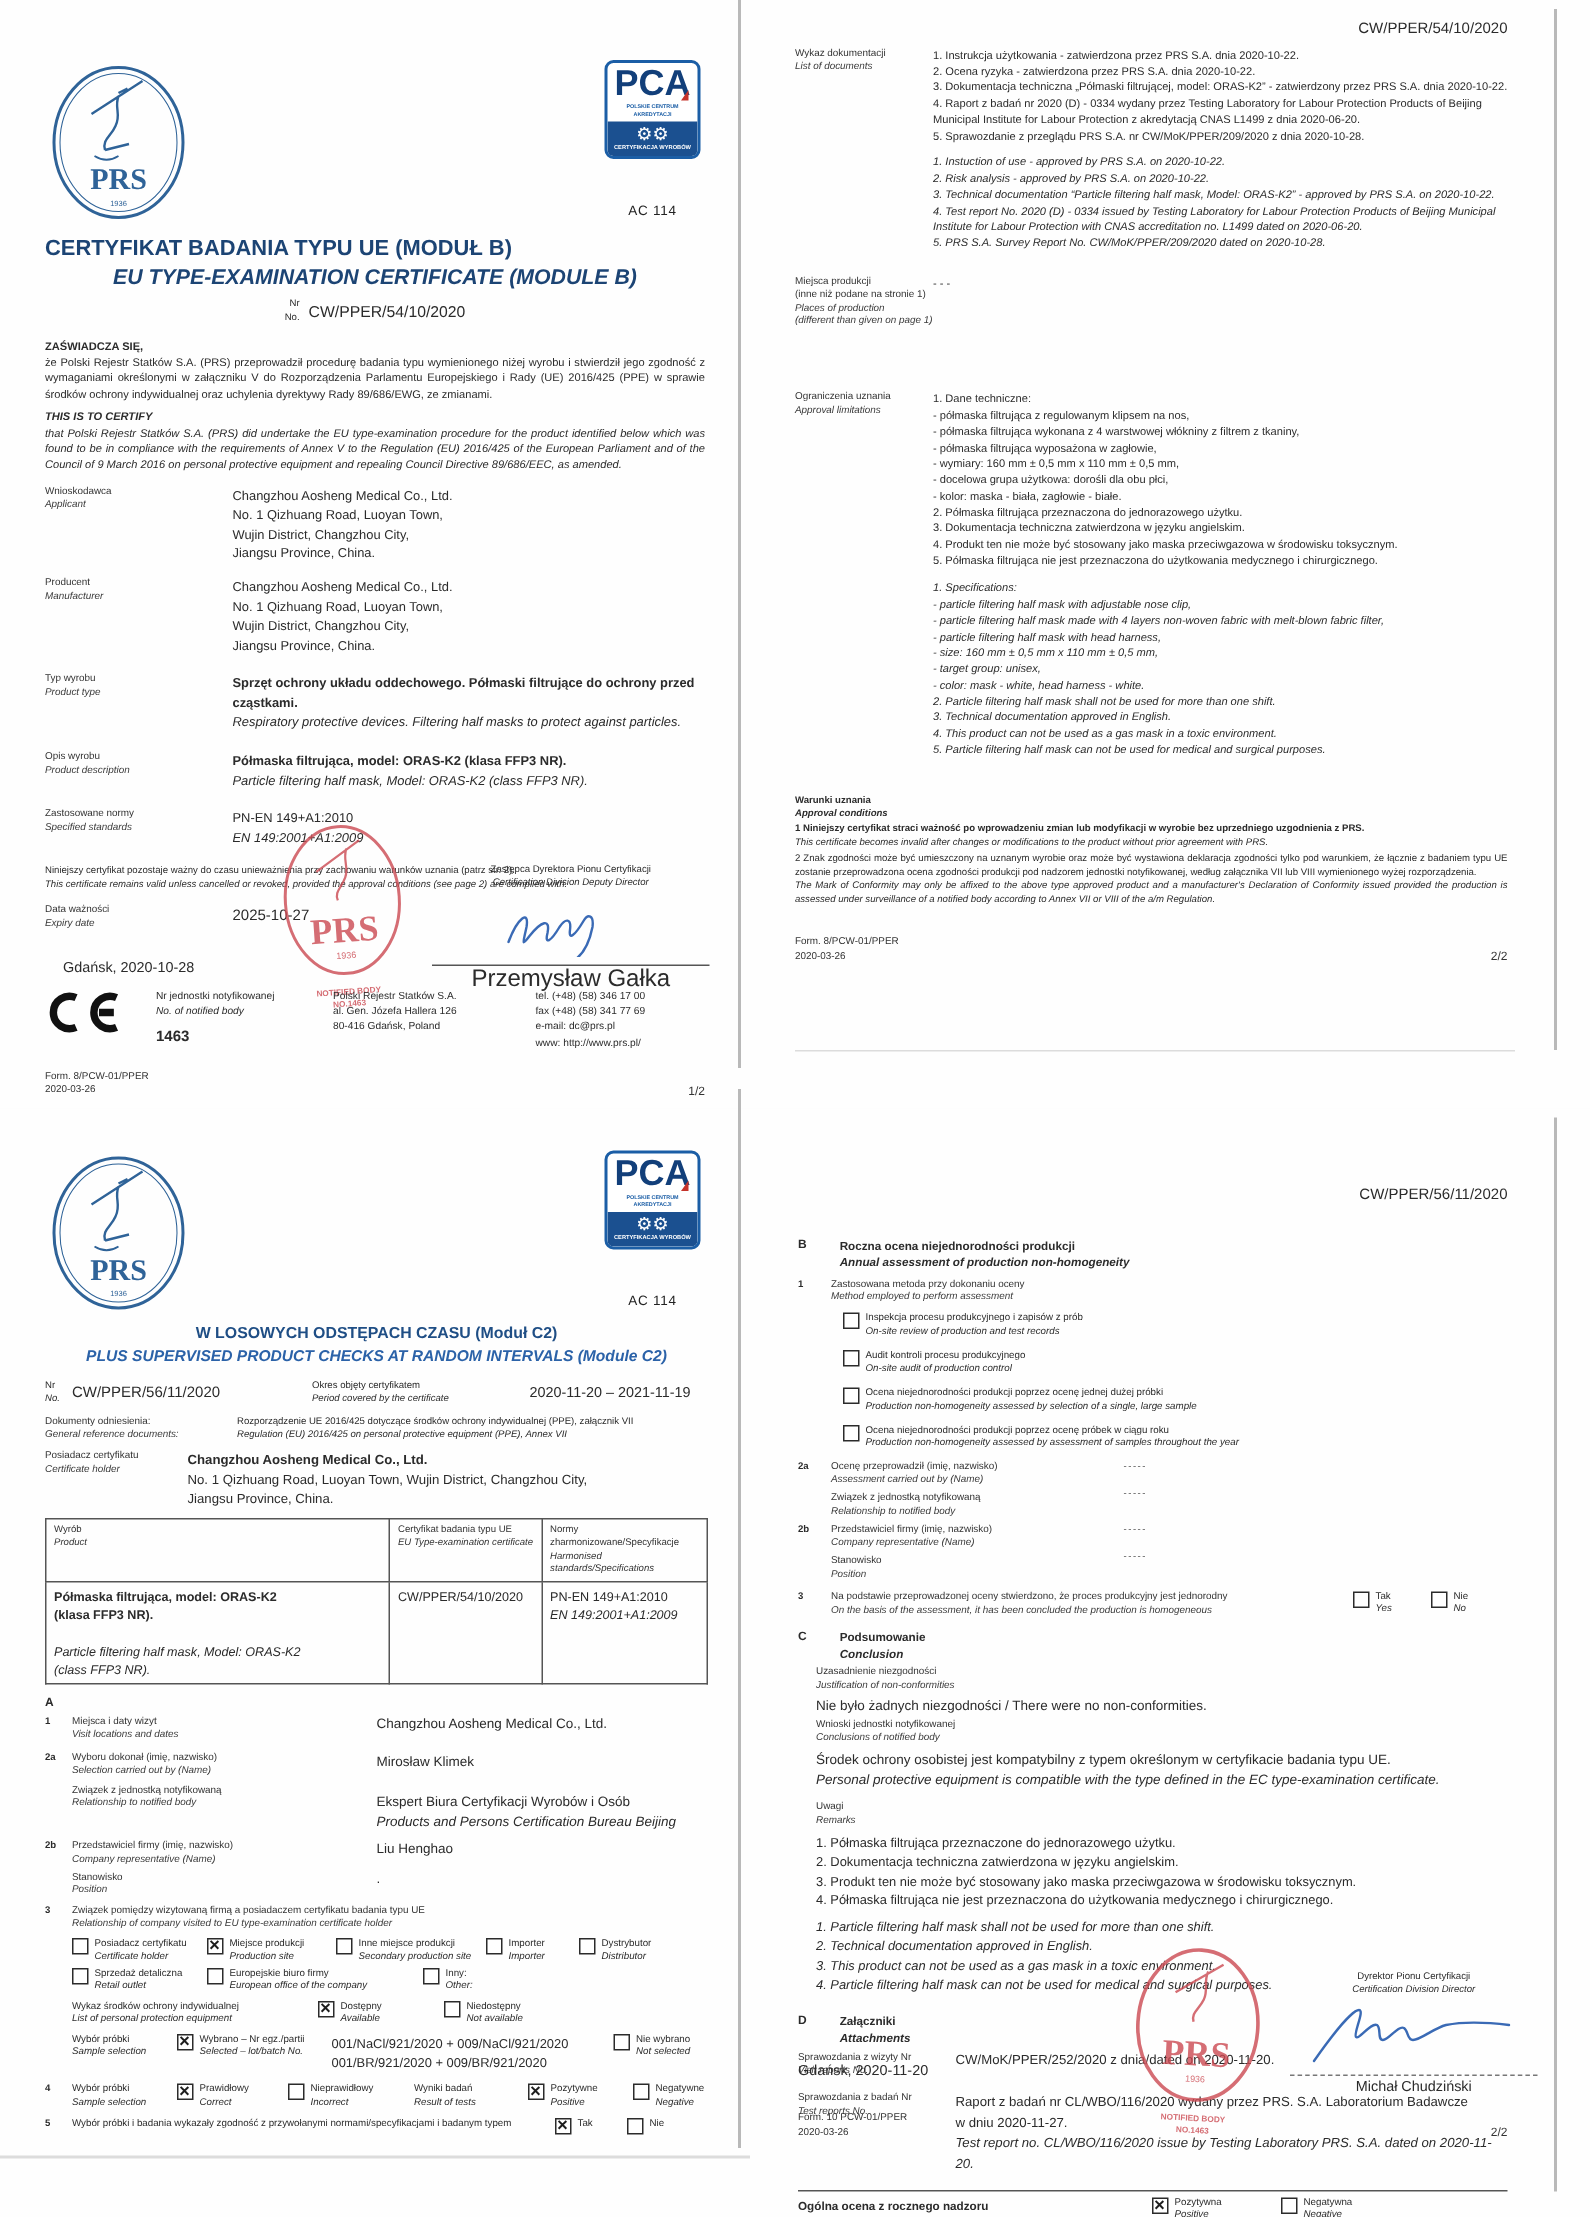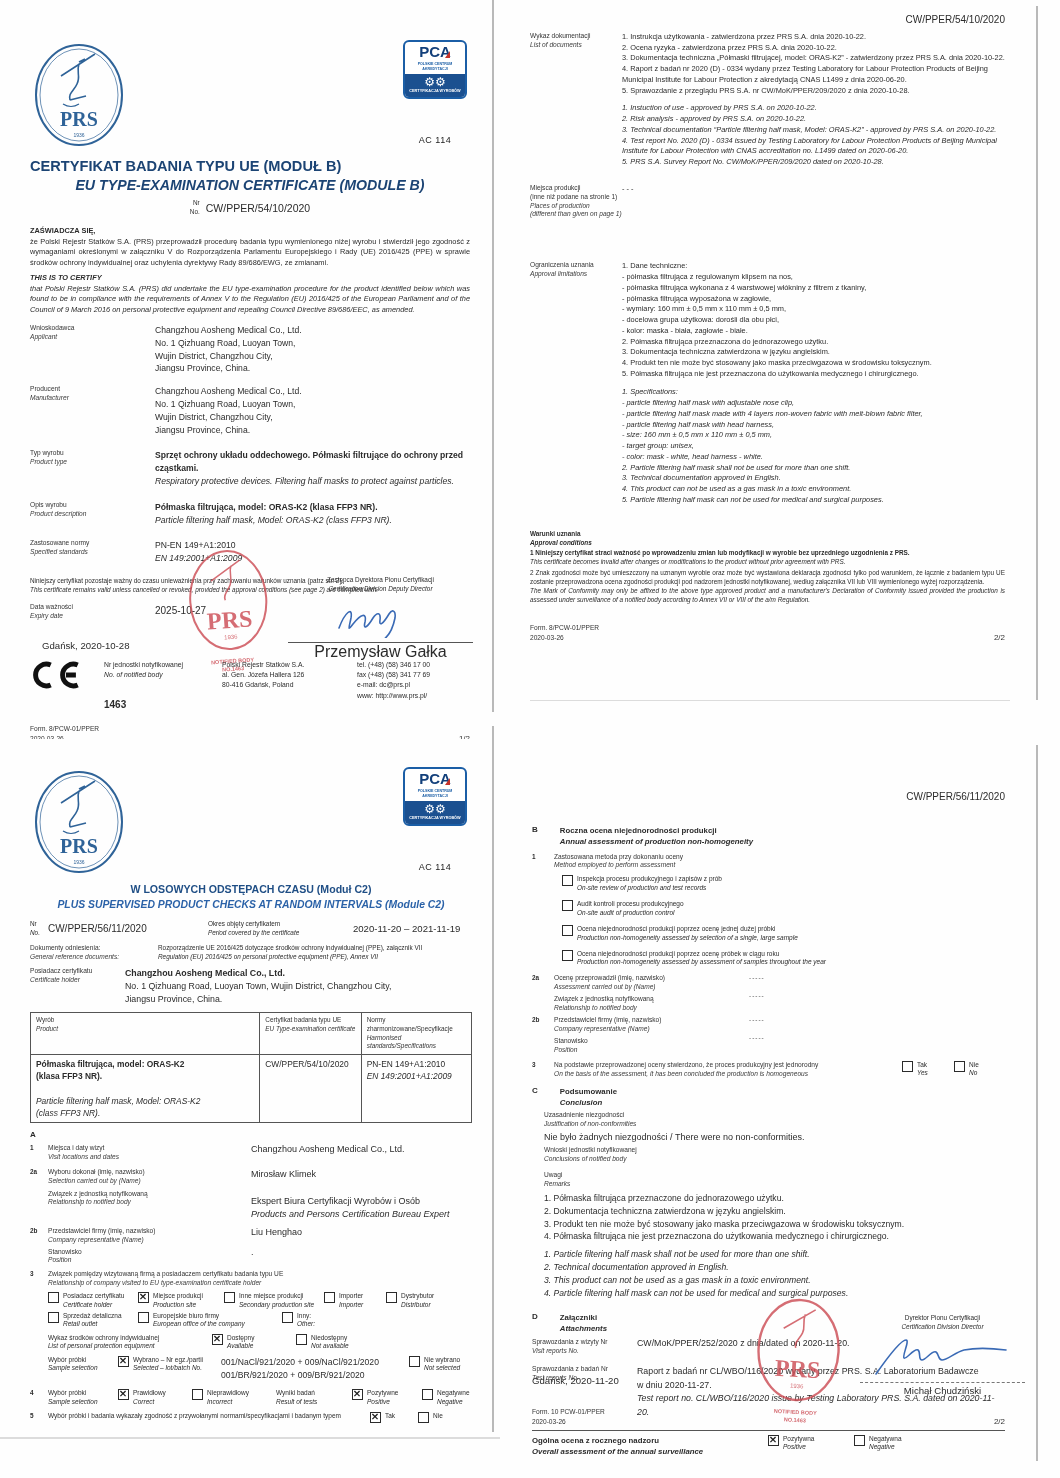--- a/index.html
+++ b/index.html
@@ -14,21 +14,21 @@
   .hline{position:absolute;background:#dcdcdc;}
   .pre{white-space:pre-line;}
   i,.en{font-style:italic;}
   
   .prs-logo{position:absolute;}
   .prs-word{font:bold 20px "Liberation Serif",serif;fill:#2f6398;text-anchor:middle;}
   .prs-year{font:5px "Liberation Sans",sans-serif;fill:#2f6398;text-anchor:middle;}
   
   .pca{position:absolute;width:60px;border:2px solid #1b5ea6;border-radius:6px;background:#fff;
        text-align:center;overflow:hidden;}
-  .pca-word{font-weight:bold;font-size:15px;color:#123f7a;letter-spacing:0;line-height:1;position:relative;display:inline-block;margin-top:2px;}
+  .pca-word{font-weight:bold;font-size:24px;color:#123f7a;letter-spacing:0;line-height:1;position:relative;display:inline-block;margin-top:2px;}
   .pca-a{position:relative;}
   .pca-a::after{content:"";position:absolute;right:1px;bottom:2px;width:0;height:0;
        border-left:5px solid transparent;border-bottom:7px solid #c5332b;}
   .pca-small{font-size:3.6px;color:#1b5ea6;font-weight:bold;line-height:1.3;margin:1px 0 3px;}
   .pca-bottom{background:#1b5090;color:#fff;padding:2px 0 3px;}
   .gears{font-size:12px;line-height:1;color:#fff;}
   .pca-cert{font-size:3.8px;font-weight:bold;line-height:1.3;margin-top:1px;}
   .ac{font-size:9px;color:#222;text-align:center;margin-top:3px;letter-spacing:.5px;}
   
   .t-pl{color:#1c4474;font-weight:bold;text-align:left;}
@@ -186,21 +186,21 @@
 
     <div style="position:absolute;left:30px;top:660px;width:440px;">
       <div class="footer-cols">
         <svg class="ce" width="54" height="30" viewBox="0 0 60 30" style="flex:none;margin-right:20px;">
           <path d="M23 4 A 12 12 0 1 0 23 26"></path>
           <path d="M53 4 A 12 12 0 1 0 53 26 M40 15 h 11"></path>
         </svg>
         <div style="width:118px;">
           <span>Nr jednostki notyfikowanej</span><br>
           <span class="en">No. of notified body</span>
-          <div class="b" style="font-size:10px;margin-top:17px;">1463</div>
+          <div class="b" style="font-size:10px;margin-top:4px;">1463</div>
         </div>
         <div class="pre" style="width:135px;">Polski Rejestr Statków S.A.
 al. Gen. Józefa Hallera 126
 80-416 Gdańsk, Poland</div>
         <div class="pre">tel. (+48) (58) 346 17 00
 fax (+48) (58) 341 77 69
 e-mail: dc@prs.pl
 www: http://www.prs.pl/</div>
       </div>
       <div style="display:flex;justify-content:space-between;align-items:flex-end;margin-top:12px;">
@@ -366,21 +366,21 @@
         <div style="font-size:9px;">Changzhou Aosheng Medical Co., Ltd.</div>
       </div>
 
       <div class="frow" style="margin-top:6px;gap:8px;">
         <span class="tiny b" style="width:10px;flex:none;">2a</span>
         <div class="flab" style="width:195px;">
           <span>Wyboru dokonał (imię, nazwisko)</span><br><span class="en">Selection carried out by (Name)</span>
           <div style="margin-top:4px;"><span>Związek z jednostką notyfikowaną</span><br><span class="en">Relationship to notified body</span></div></div>
         <div style="font-size:9px;line-height:1.5;">
           <span>Mirosław Klimek</span><br><br>
-          <span>Ekspert Biura Certyfikacji Wyrobów i Osób</span><br><span class="en">Products and Persons Certification Bureau Expert</span></div>
+          <span>Ekspert Biura Certyfikacji Wyrobów i Osób</span><br><span class="en">Products and Persons Certification Bureau Beijing</span></div>
       </div>
 
       <div class="frow" style="margin-top:5px;gap:8px;">
         <span class="tiny b" style="width:10px;flex:none;">2b</span>
         <div class="flab" style="width:195px;">
           <span>Przedstawiciel firmy (imię, nazwisko)</span><br><span class="en">Company representative (Name)</span>
           <div style="margin-top:3px;"><span>Stanowisko</span><br><span class="en">Position</span></div></div>
         <div style="font-size:9px;">
           <span>Liu Henghao</span><br><br><span>.</span></div>
       </div>
@@ -563,20 +563,22 @@
         <div style="font-size:7.8px;line-height:1.45;">
           <span class="b">Podsumowanie</span><br><span class="b en">Conclusion</span></div>
       </div>
 
       <div style="margin-left:12px;margin-top:3px;">
         <div class="flab">
           <span>Uzasadnienie niezgodności</span><br><span class="en">Justification of non-conformities</span></div>
         <div style="font-size:9px;margin-top:3px;">Nie było żadnych niezgodności / There were no non-conformities.</div>
         <div class="flab" style="margin-top:4px;">
           <span>Wnioski jednostki notyfikowanej</span><br><span class="en">Conclusions of notified body</span></div>
+        <div style="font-size:9px;margin-top:3px;line-height:1.5;">
+          <span>Środek ochrony osobistej jest kompatybilny z typem określonym w certyfikacie badania typu UE.</span><br><span class="en">Personal protective equipment is compatible with the type defined in the EC type-examination certificate.</span></div>
 
         <div class="flab" style="margin-top:7px;">
           <span>Uwagi</span><br><span class="en">Remarks</span></div>
         <div class="pre" style="font-size:8.6px;line-height:1.5;margin-top:3px;">1. Półmaska filtrująca przeznaczone do jednorazowego użytku.
 2. Dokumentacja techniczna zatwierdzona w języku angielskim.
 3. Produkt ten nie może być stosowany jako maska przeciwgazowa w środowisku toksycznym.
 4. Półmaska filtrująca nie jest przeznaczona do użytkowania medycznego i chirurgicznego.</div>
         <div class="pre en" style="font-size:8.6px;line-height:1.5;margin-top:5px;">1. Particle filtering half mask shall not be used for more than one shift.
 2. Technical documentation approved in English.
 3. This product can not be used as a gas mask in a toxic environment.

